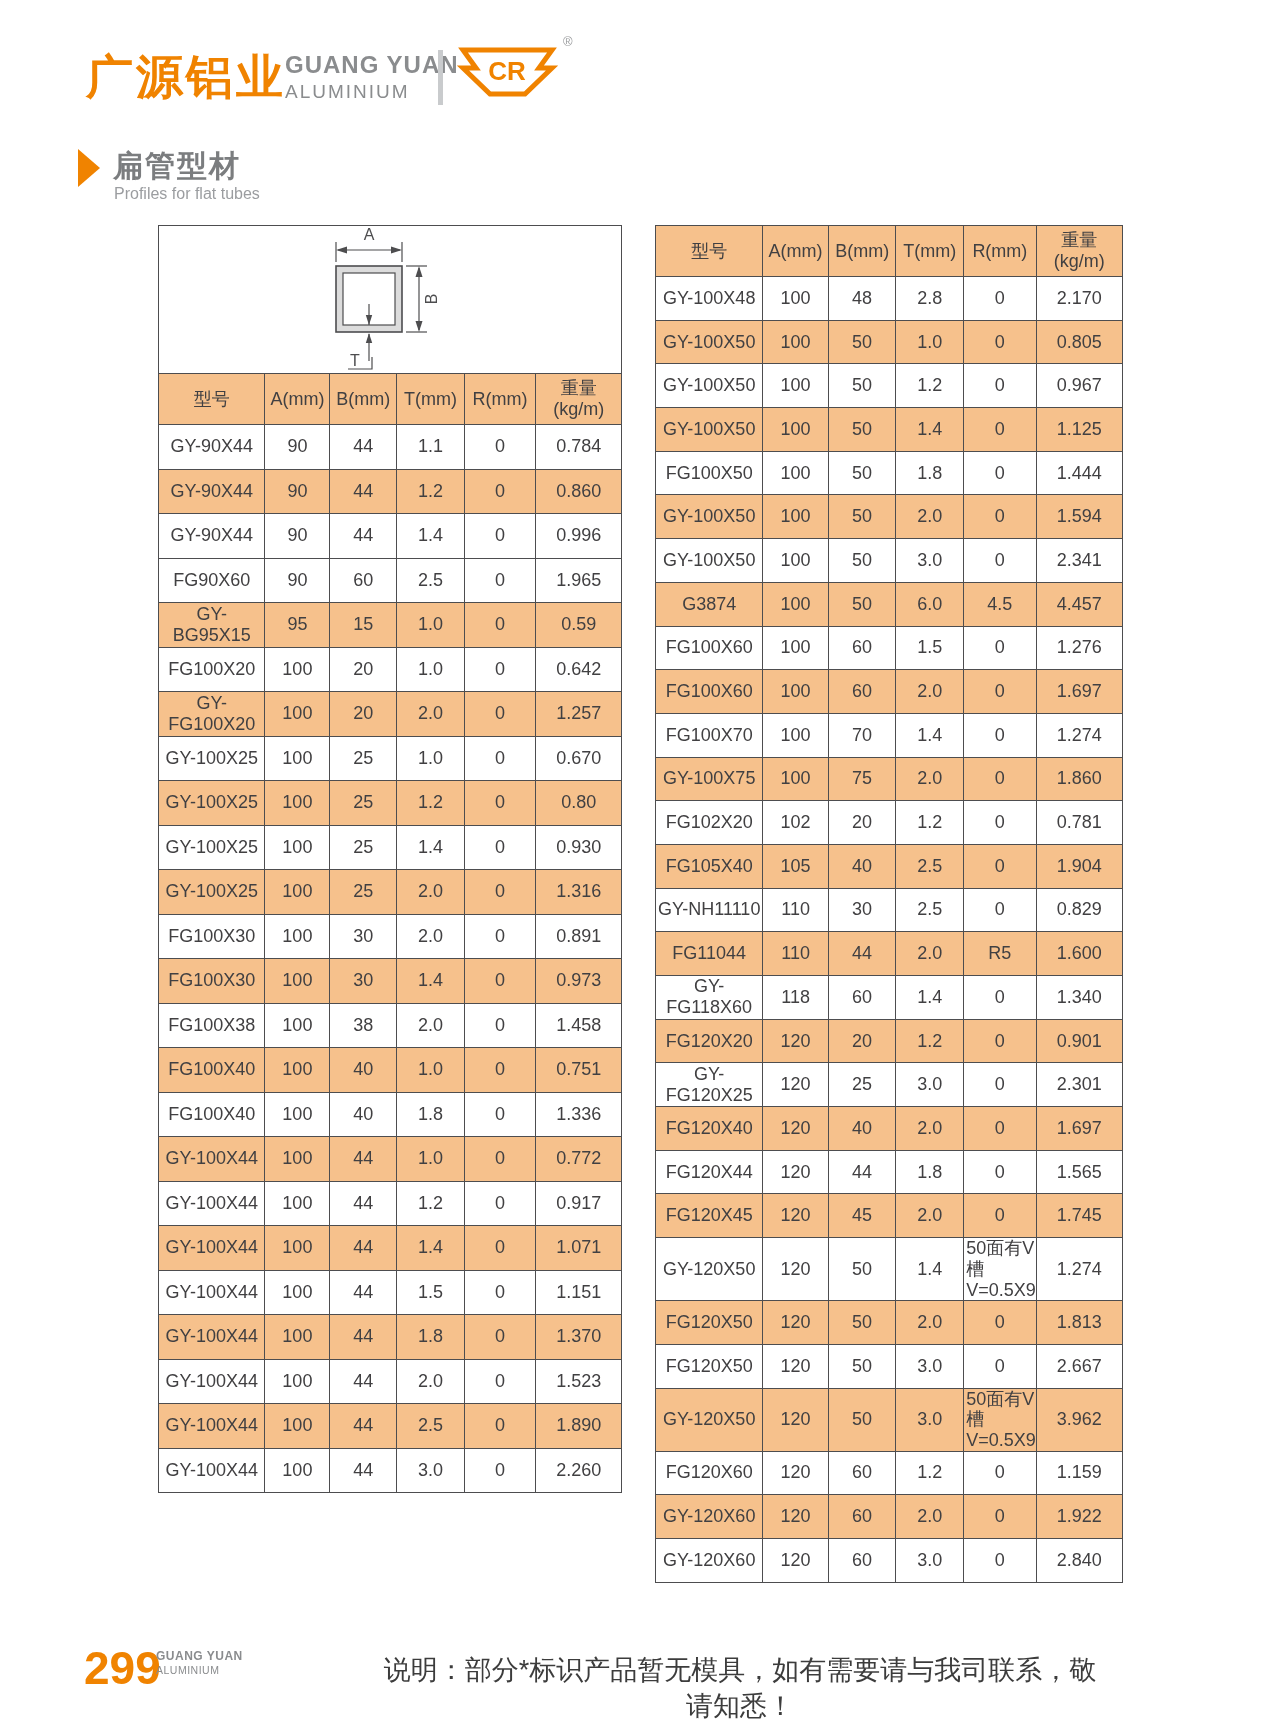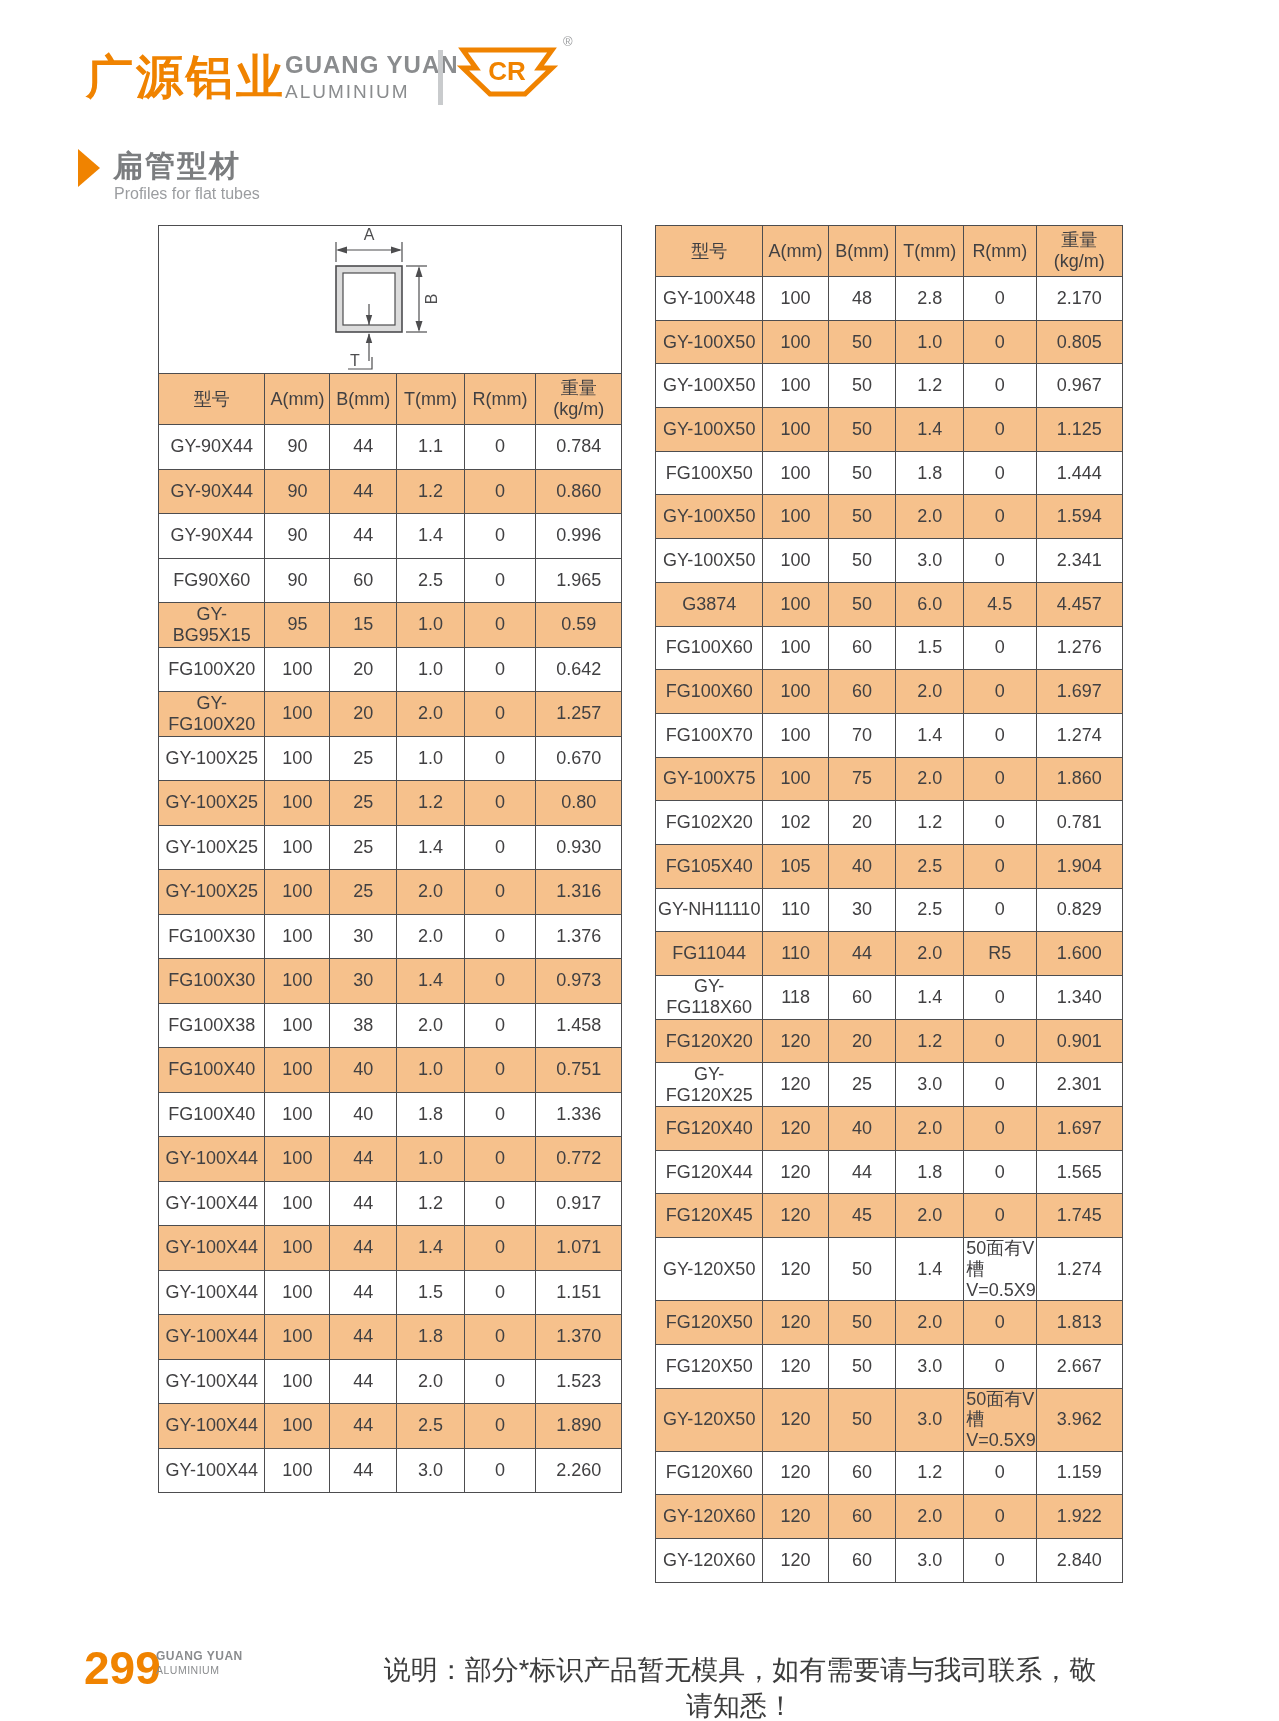--- a/index.html
+++ b/index.html
@@ -204,21 +204,21 @@
             <td>2.0</td>
             <td>0</td>
             <td>1.316</td>
           </tr>
           <tr>
             <td class="model">FG100X30</td>
             <td>100</td>
             <td>30</td>
             <td>2.0</td>
             <td>0</td>
-            <td>1.376</td>
+            <td>0.891</td>
           </tr>
           <tr class="alt">
             <td class="model">FG100X30</td>
             <td>100</td>
             <td>30</td>
             <td>1.4</td>
             <td>0</td>
             <td>0.973</td>
           </tr>
           <tr>

